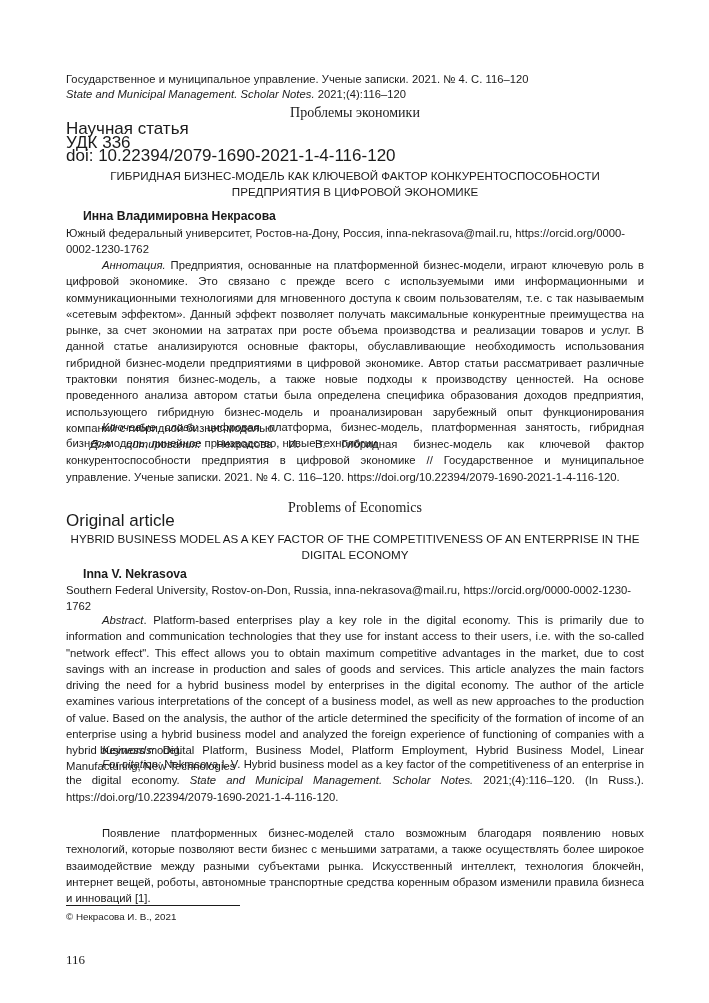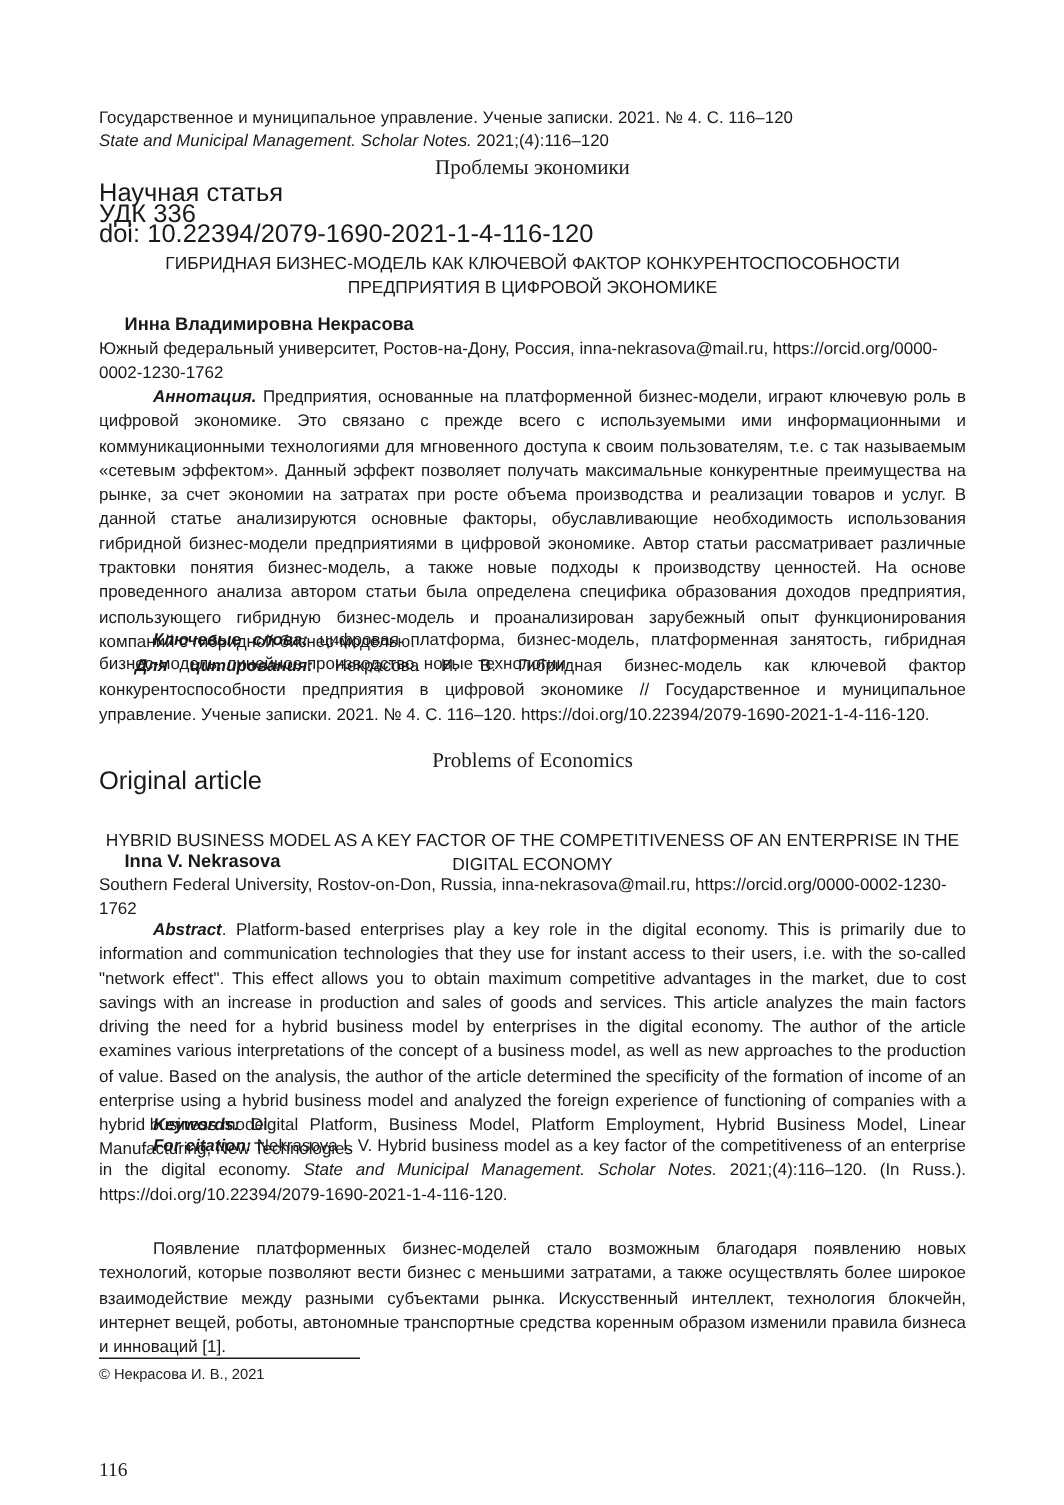--- a/index.html
+++ b/index.html
@@ -8,21 +8,21 @@
     .abs { position: absolute; left: 0; white-space: nowrap; }
     .sans { font-family: "Liberation Sans", sans-serif; }
     .hdr { font-size: 11.2px; line-height: 14px; letter-spacing: 0.05px; }
     .it { font-style: italic; }
     .section { font-size: 14px; width: 578px; text-align: center; white-space: nowrap; }
     .meta { font-size: 17px; line-height: 13.4px; }
     .title { width: 578px; text-align: center; font-weight: normal; font-size: 11.6px; line-height: 16px; white-space: normal; }
     .author { font-weight: bold; font-size: 12.2px; padding-left: 17px; }
     .aff { font-size: 11.3px; line-height: 16.2px; white-space: normal; width: 578px; }
     .para { font-size: 11.3px; line-height: 16.3px; text-align: justify; text-align-last: left; white-space: normal; width: 578px; text-indent: 36px; }
-    .para .lbl { font-weight: bold; font-style: italic; }
+    .para .lbl { font-weight: normal; font-style: italic; }
     .footrule { position: absolute; left: 0; top: 905px; width: 174px; height: 1px; background: #1a1a1a; }
     .copy { font-size: 9.8px; }
     .pagenum { font-size: 13px; }
   </style>
 </head>
 <body>
 
 <div class="page">
 
   <div class="abs sans hdr" style="top:72px;">Государственное и муниципальное управление. Ученые записки. 2021. № 4. С. 116–120</div>
@@ -41,30 +41,30 @@
 
   <div class="abs sans para" style="top:257px;"><span class="lbl">Аннотация.</span><span> Предприятия, основанные на платформенной бизнес-модели, играют ключевую роль в цифровой экономике. Это связано с прежде всего с используемыми ими информационными и коммуникационными технологиями для мгновенного доступа к своим пользователям, т.е. с так называемым «сетевым эффектом». Данный эффект позволяет получать максимальные конкурентные преимущества на рынке, за счет экономии на затратах при росте объема производства и реализации товаров и услуг. В данной статье анализируются основные факторы, обуславливающие необходимость использования гибридной бизнес-модели предприятиями в цифровой экономике. Автор статьи рассматривает различные трактовки понятия бизнес-модель, а также новые подходы к производству ценностей. На основе проведенного анализа автором статьи была определена специфика образования доходов предприятия, использующего гибридную бизнес-модель и проанализирован зарубежный опыт функционирования компаний с гибридной бизнес-моделью.</span></div>
 
   <div class="abs sans para" style="top:419px;"><span class="lbl">Ключевые слова:</span><span> цифровая платформа, бизнес-модель, платформенная занятость, гибридная бизнес-модель, линейное производство, новые технологии</span></div>
 
   <div class="abs sans para" style="top:436px; text-indent:24px;"><span class="lbl">Для цитирования:</span><span> Некрасова И. В. Гибридная бизнес-модель как ключевой фактор конкурентоспособности предприятия в цифровой экономике // Государственное и муниципальное управление. Ученые записки. 2021. № 4. С. 116–120. https://doi.org/10.22394/2079-1690-2021-1-4-116-120.</span></div>
 
   <div class="abs section" style="top:500px;">Problems of Economics</div>
   <div class="abs sans meta" style="top:514px;">Original article</div>
 
-  <div class="abs sans title" style="top:553px;">HYBRID BUSINESS MODEL AS A KEY FACTOR OF THE COMPETITIVENESS OF AN ENTERPRISE IN THE DIGITAL ECONOMY</div>
+  <div class="abs sans title" style="top:531px;">HYBRID BUSINESS MODEL AS A KEY FACTOR OF THE COMPETITIVENESS OF AN ENTERPRISE IN THE DIGITAL ECONOMY</div>
 
   <div class="abs sans author" style="top:567px;">Inna V. Nekrasova</div>
   <div class="abs sans aff" style="top:582px;">Southern Federal University, Rostov-on-Don, Russia, inna-nekrasova@mail.ru, https://orcid.org/0000-0002-1230-1762</div>
 
   <div class="abs sans para" style="top:612px;"><span class="lbl">Abstract</span><span>. Platform-based enterprises play a key role in the digital economy. This is primarily due to information and communication technologies that they use for instant access to their users, i.e. with the so-called "network effect". This effect allows you to obtain maximum competitive advantages in the market, due to cost savings with an increase in production and sales of goods and services. This article analyzes the main factors driving the need for a hybrid business model by enterprises in the digital economy. The author of the article examines various interpretations of the concept of a business model, as well as new approaches to the production of value. Based on the analysis, the author of the article determined the specificity of the formation of income of an enterprise using a hybrid business model and analyzed the foreign experience of functioning of companies with a hybrid business model.</span></div>
 
   <div class="abs sans para" style="top:742px;"><span class="lbl">Keywords:</span><span> Digital Platform, Business Model, Platform Employment, Hybrid Business Model, Linear Manufacturing, New Technologies</span></div>
 
   <div class="abs sans para" style="top:756px;"><span class="lbl">For citation:</span><span> Nekrasova I. V. Hybrid business model as a key factor of the competitiveness of an enterprise in the digital economy. </span><span class="it">State and Municipal Management. Scholar Notes.</span><span> 2021;(4):116–120. (In Russ.). https://doi.org/10.22394/2079-1690-2021-1-4-116-120.</span></div>
 
   <div class="abs sans para" style="top:825px;">Появление платформенных бизнес-моделей стало возможным благодаря появлению новых технологий, которые позволяют вести бизнес с меньшими затратами, а также осуществлять более широкое взаимодействие между разными субъектами рынка. Искусственный интеллект, технология блокчейн, интернет вещей, роботы, автономные транспортные средства коренным образом изменили правила бизнеса и инноваций [1].</div>
 
   <div class="footrule"></div>
   <div class="abs sans copy" style="top:911px;">© Некрасова И. В., 2021</div>
-  <div class="abs pagenum" style="top:952px;margin-top:20px;">116</div>
+  <div class="abs pagenum" style="top:952px;">116</div>
 
 </div>
 
 </body></html>

